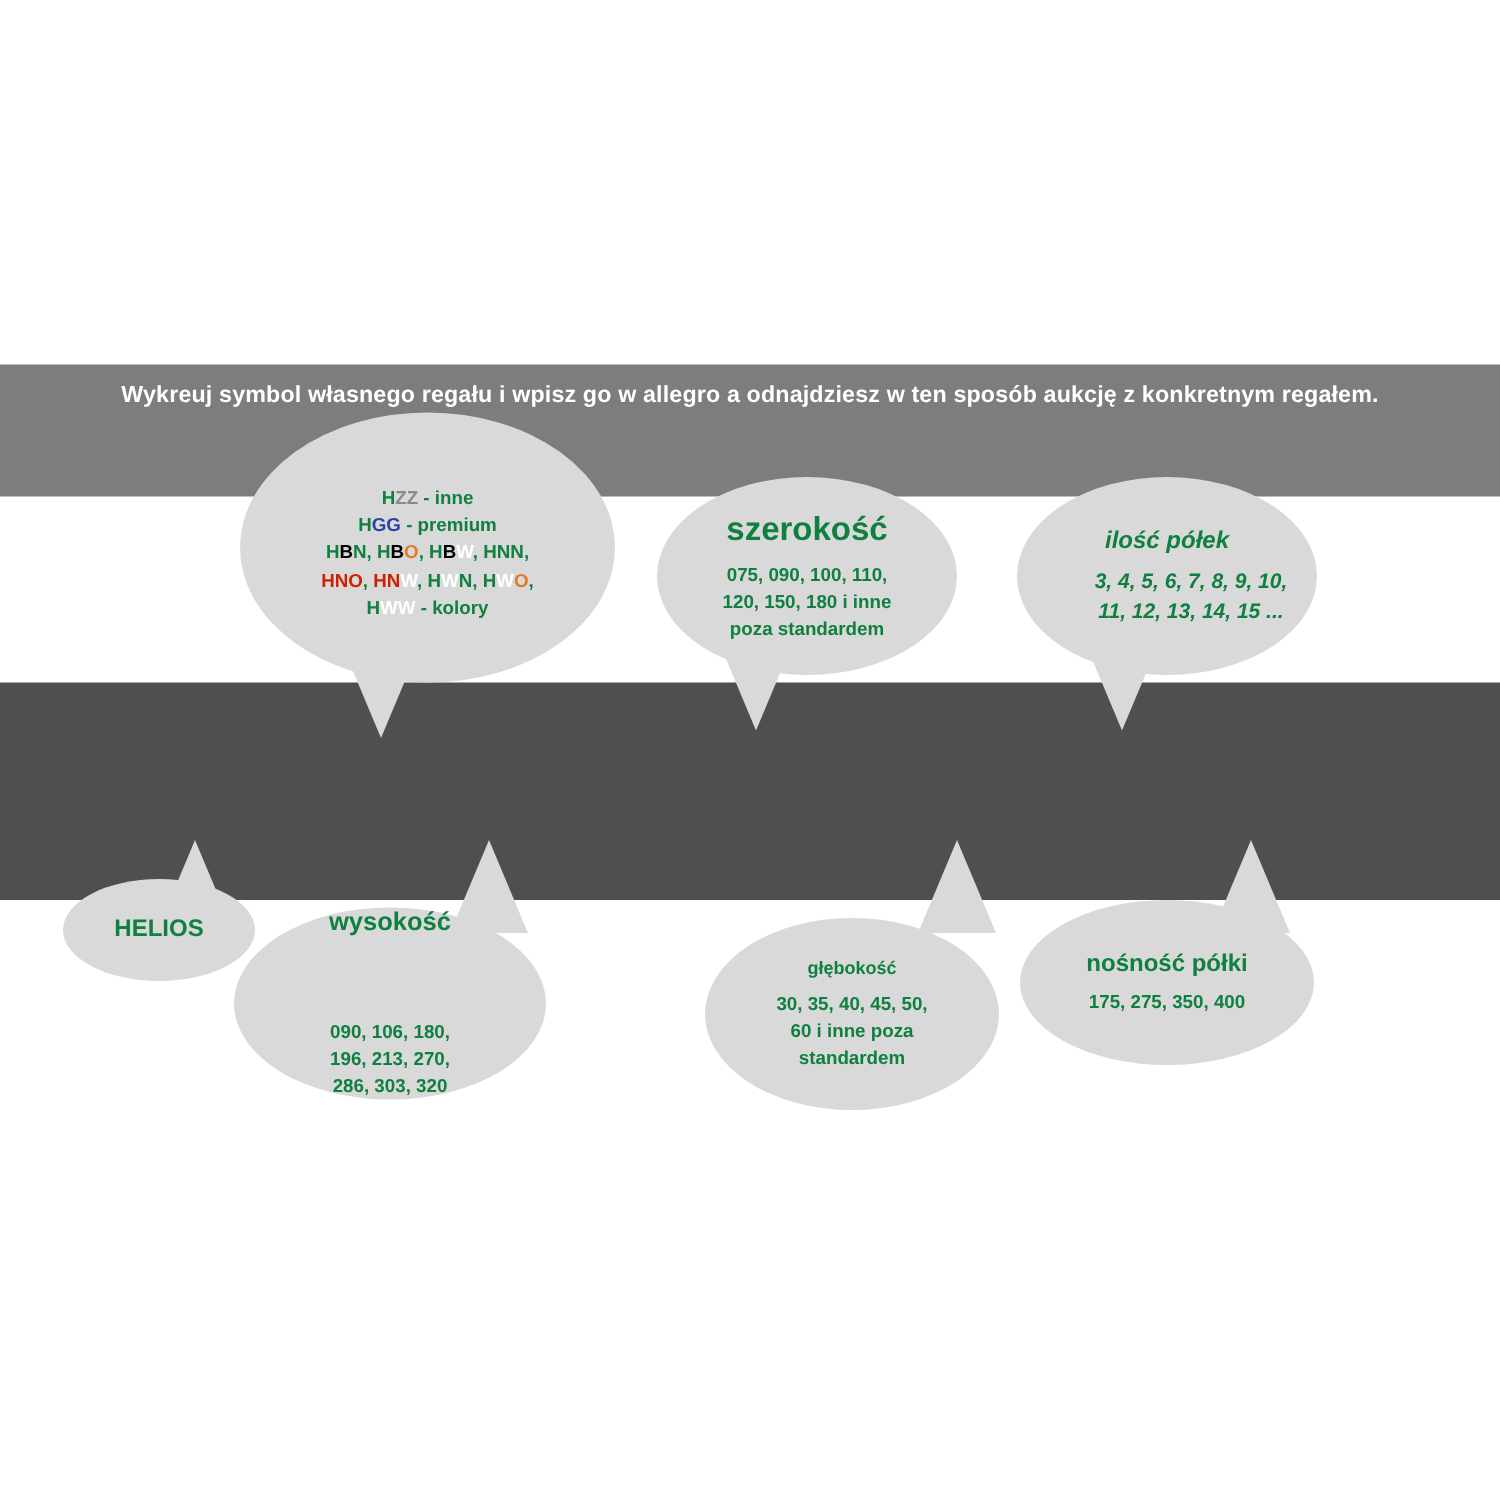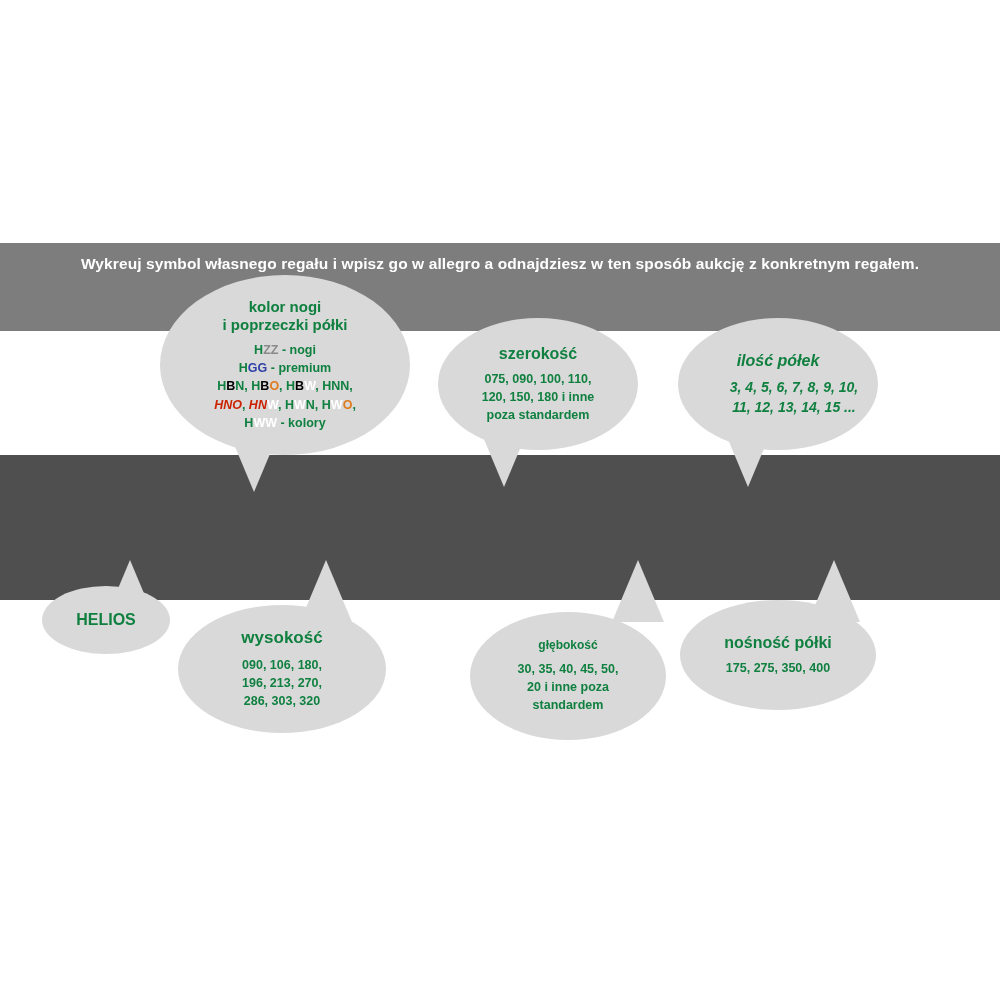--- a/index.html
+++ b/index.html
@@ -114,39 +114,39 @@
   #bubble-kolor {
     left: 160px; top: 275px; width: 250px; height: 180px;
   }
   #bubble-kolor .b-title { font-size: 15px; }
   #bubble-kolor .b-body  { font-size: 12.5px; }
   #tail-kolor { left: 228px; top: 430px; }
 
   #bubble-szerokosc {
     left: 438px; top: 318px; width: 200px; height: 132px;
   }
-  #bubble-szerokosc .b-title { font-size: 16px; }
+  #bubble-szerokosc .b-title { font-size: 22px; }
   #bubble-szerokosc .b-body  { font-size: 12.5px; }
   #tail-szerokosc { left: 478px; top: 425px; }
 
   #bubble-ilosc {
     left: 678px; top: 318px; width: 200px; height: 132px; font-style: italic;
   }
   #bubble-ilosc .b-title { font-size: 16px; }
   #bubble-ilosc .b-body  { font-size: 14px; margin-left: 32px; }
   #tail-ilosc { left: 722px; top: 425px; }
 
   #bubble-helios {
     left: 42px; top: 586px; width: 128px; height: 68px;
   }
   #bubble-helios .b-title { font-size: 16px; color: #108040; }
   #tail-helios { left: 104px; top: 560px; }
 
   #bubble-wysokosc {
-    left: 178px; top: 605px; width: 208px; height: 128px;
+    left: 156px; top: 605px; width: 208px; height: 128px; justify-content: space-between;
   }
   #bubble-wysokosc .b-title { font-size: 17px; }
   #bubble-wysokosc .b-body  { font-size: 12.5px; }
   #tail-wysokosc { left: 300px; top: 560px; }
 
   #bubble-glebokosc {
     left: 470px; top: 612px; width: 196px; height: 128px;
   }
   #bubble-glebokosc .b-title { font-size: 12px; }
   #bubble-glebokosc .b-body  { font-size: 12.5px; }
@@ -156,45 +156,41 @@
     left: 680px; top: 600px; width: 196px; height: 110px;
   }
   #bubble-nosnosc .b-title { font-size: 16px; }
   #bubble-nosnosc .b-body  { font-size: 12.5px; }
   #tail-nosnosc { left: 808px; top: 560px; }
 
   
   .c-green  { color: #108040; }
   .c-blue   { color: #2f3fa8; }
   .c-black  { color: #000000; }
-  .c-red    { color: #cc2200; font-style: italic; }
+  .c-red    { color: #cc2200; }
   .c-orange { color: #e07b20; }
   .c-white  { color: #ffffff; }
   .c-gray   { color: #8a8a8a; text-align: right; }
   .kolor-line { white-space: nowrap; }
 </style>
 </head>
 <body>
 
 <div id="stage">
 
   <div class="band band-top"></div>
   <div class="band band-mid"></div>
 
   <div class="header-text">Wykreuj symbol własnego regału i wpisz go w allegro a odnajdziesz w ten sposób aukcję z konkretnym regałem.</div>
 
 
   <div class="tail tail-down" id="tail-kolor"></div>
   <div class="bubble" id="bubble-kolor">
-    <div class="b-title">
-      <span>kolor nogi</span><br>
-      <span>i poprzeczki półki</span>
-    </div>
-    <div class="b-body">
-      <div class="kolor-line"><span class="c-green">H</span><span class="c-gray">ZZ</span><span class="c-green"> - nogi</span></div>
+    <div class="b-body">
+      <div class="kolor-line"><span class="c-green">H</span><span class="c-gray">ZZ</span><span class="c-green"> - inne</span></div>
       <div class="kolor-line"><span class="c-green">H</span><span class="c-blue">GG</span><span class="c-green"> - premium</span></div>
       <div class="kolor-line"><span class="c-green">H</span><span class="c-black">B</span><span class="c-green">N, </span><span class="c-green">H</span><span class="c-black">B</span><span class="c-orange">O</span><span class="c-green">, </span><span class="c-green">H</span><span class="c-black">B</span><span class="c-white">W</span><span class="c-green">, HNN,</span></div>
       <div class="kolor-line"><span class="c-red">HNO</span><span class="c-green">, </span><span class="c-red">HN</span><span class="c-white">W</span><span class="c-green">, </span><span class="c-green">H</span><span class="c-white">W</span><span class="c-green">N, </span><span class="c-green">H</span><span class="c-white">W</span><span class="c-orange">O</span><span class="c-green">,</span></div>
       <div class="kolor-line"><span class="c-green">H</span><span class="c-white">WW</span><span class="c-green"> - kolory</span></div>
     </div>
   </div>
 
   <div class="tail tail-down" id="tail-szerokosc"></div>
   <div class="bubble" id="bubble-szerokosc">
     <div class="b-title">szerokość</div>
@@ -227,21 +223,21 @@
       <div>196, 213, 270,</div>
       <div>286, 303, 320</div>
     </div>
   </div>
 
   <div class="tail tail-up" id="tail-glebokosc"></div>
   <div class="bubble" id="bubble-glebokosc">
     <div class="b-title">głębokość</div>
     <div class="b-body">
       <div>30, 35, 40, 45, 50,</div>
-      <div>20 i inne poza</div>
+      <div>60 i inne poza</div>
       <div>standardem</div>
     </div>
   </div>
 
   <div class="tail tail-up" id="tail-nosnosc"></div>
   <div class="bubble" id="bubble-nosnosc">
     <div class="b-title">nośność półki</div>
     <div class="b-body">
       <div>175, 275, 350, 400</div>
     </div>

